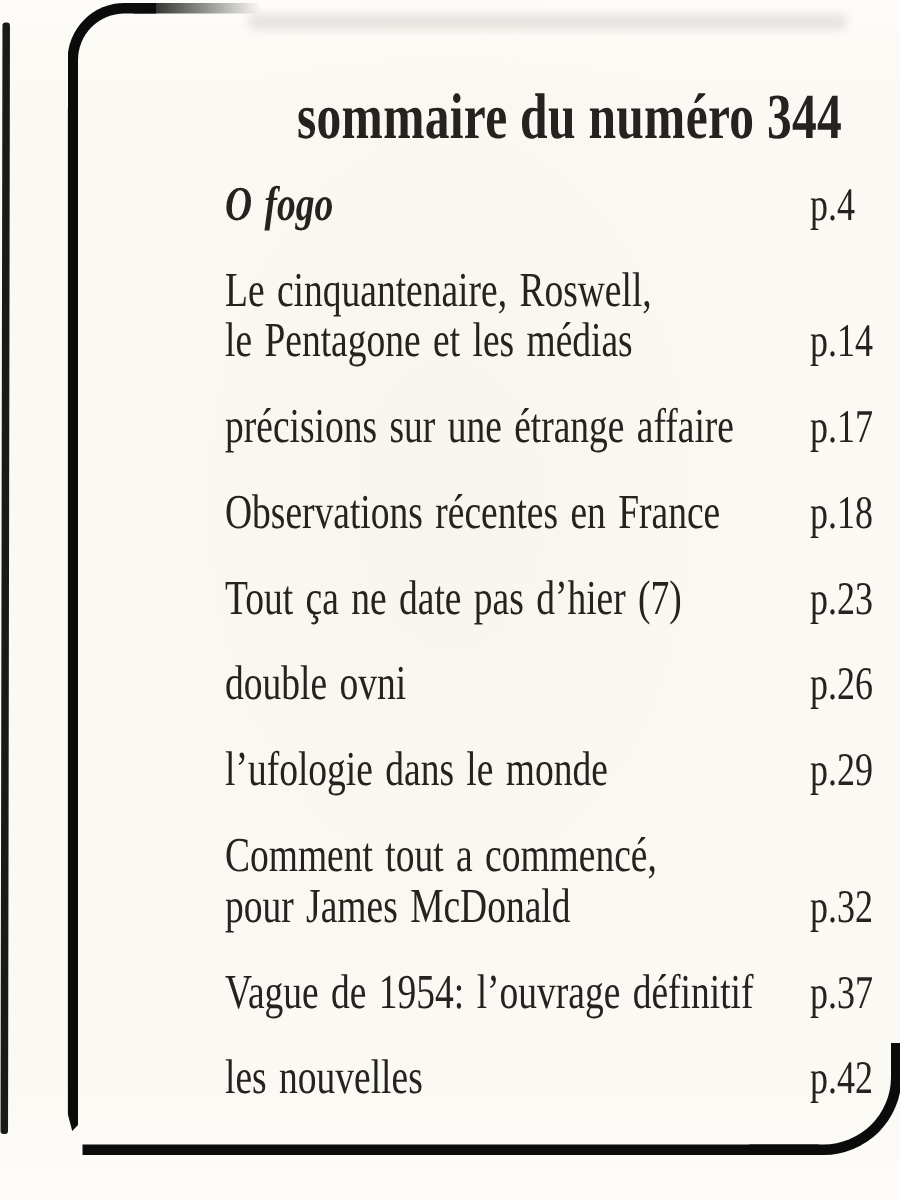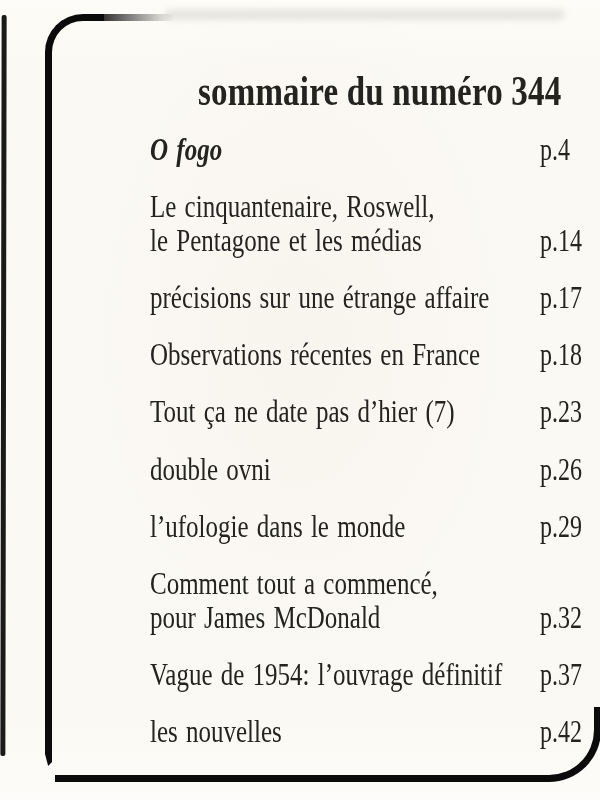--- a/index.html
+++ b/index.html
@@ -24,21 +24,21 @@
   .spine-line{
     position:absolute;left:1px;top:15px;width:5px;height:741px;
     background:#1a1a18;border-radius:2px;transform:rotate(0.1deg);
   }
   
   .ghost-top{
     position:absolute;left:165px;top:9px;width:400px;height:11px;
     background:rgba(125,120,110,0.16);filter:blur(3px);border-radius:6px;
   }
   
-  .frame{position:absolute;left:45px;top:14px;width:556px;height:768px;}
+  .frame{position:absolute;left:45px;top:2px;width:556px;height:768px;}
   .f-tl{
     position:absolute;left:0;top:0;width:52px;height:95px;
     border-top:7px solid var(--frame);border-left:7px solid var(--frame);
     border-top-left-radius:38px;
   }
   .f-topfade{
     position:absolute;left:44px;top:0;width:85px;height:7px;
     background:linear-gradient(to right, var(--frame), rgba(11,11,11,0));
   }
   .f-left{

